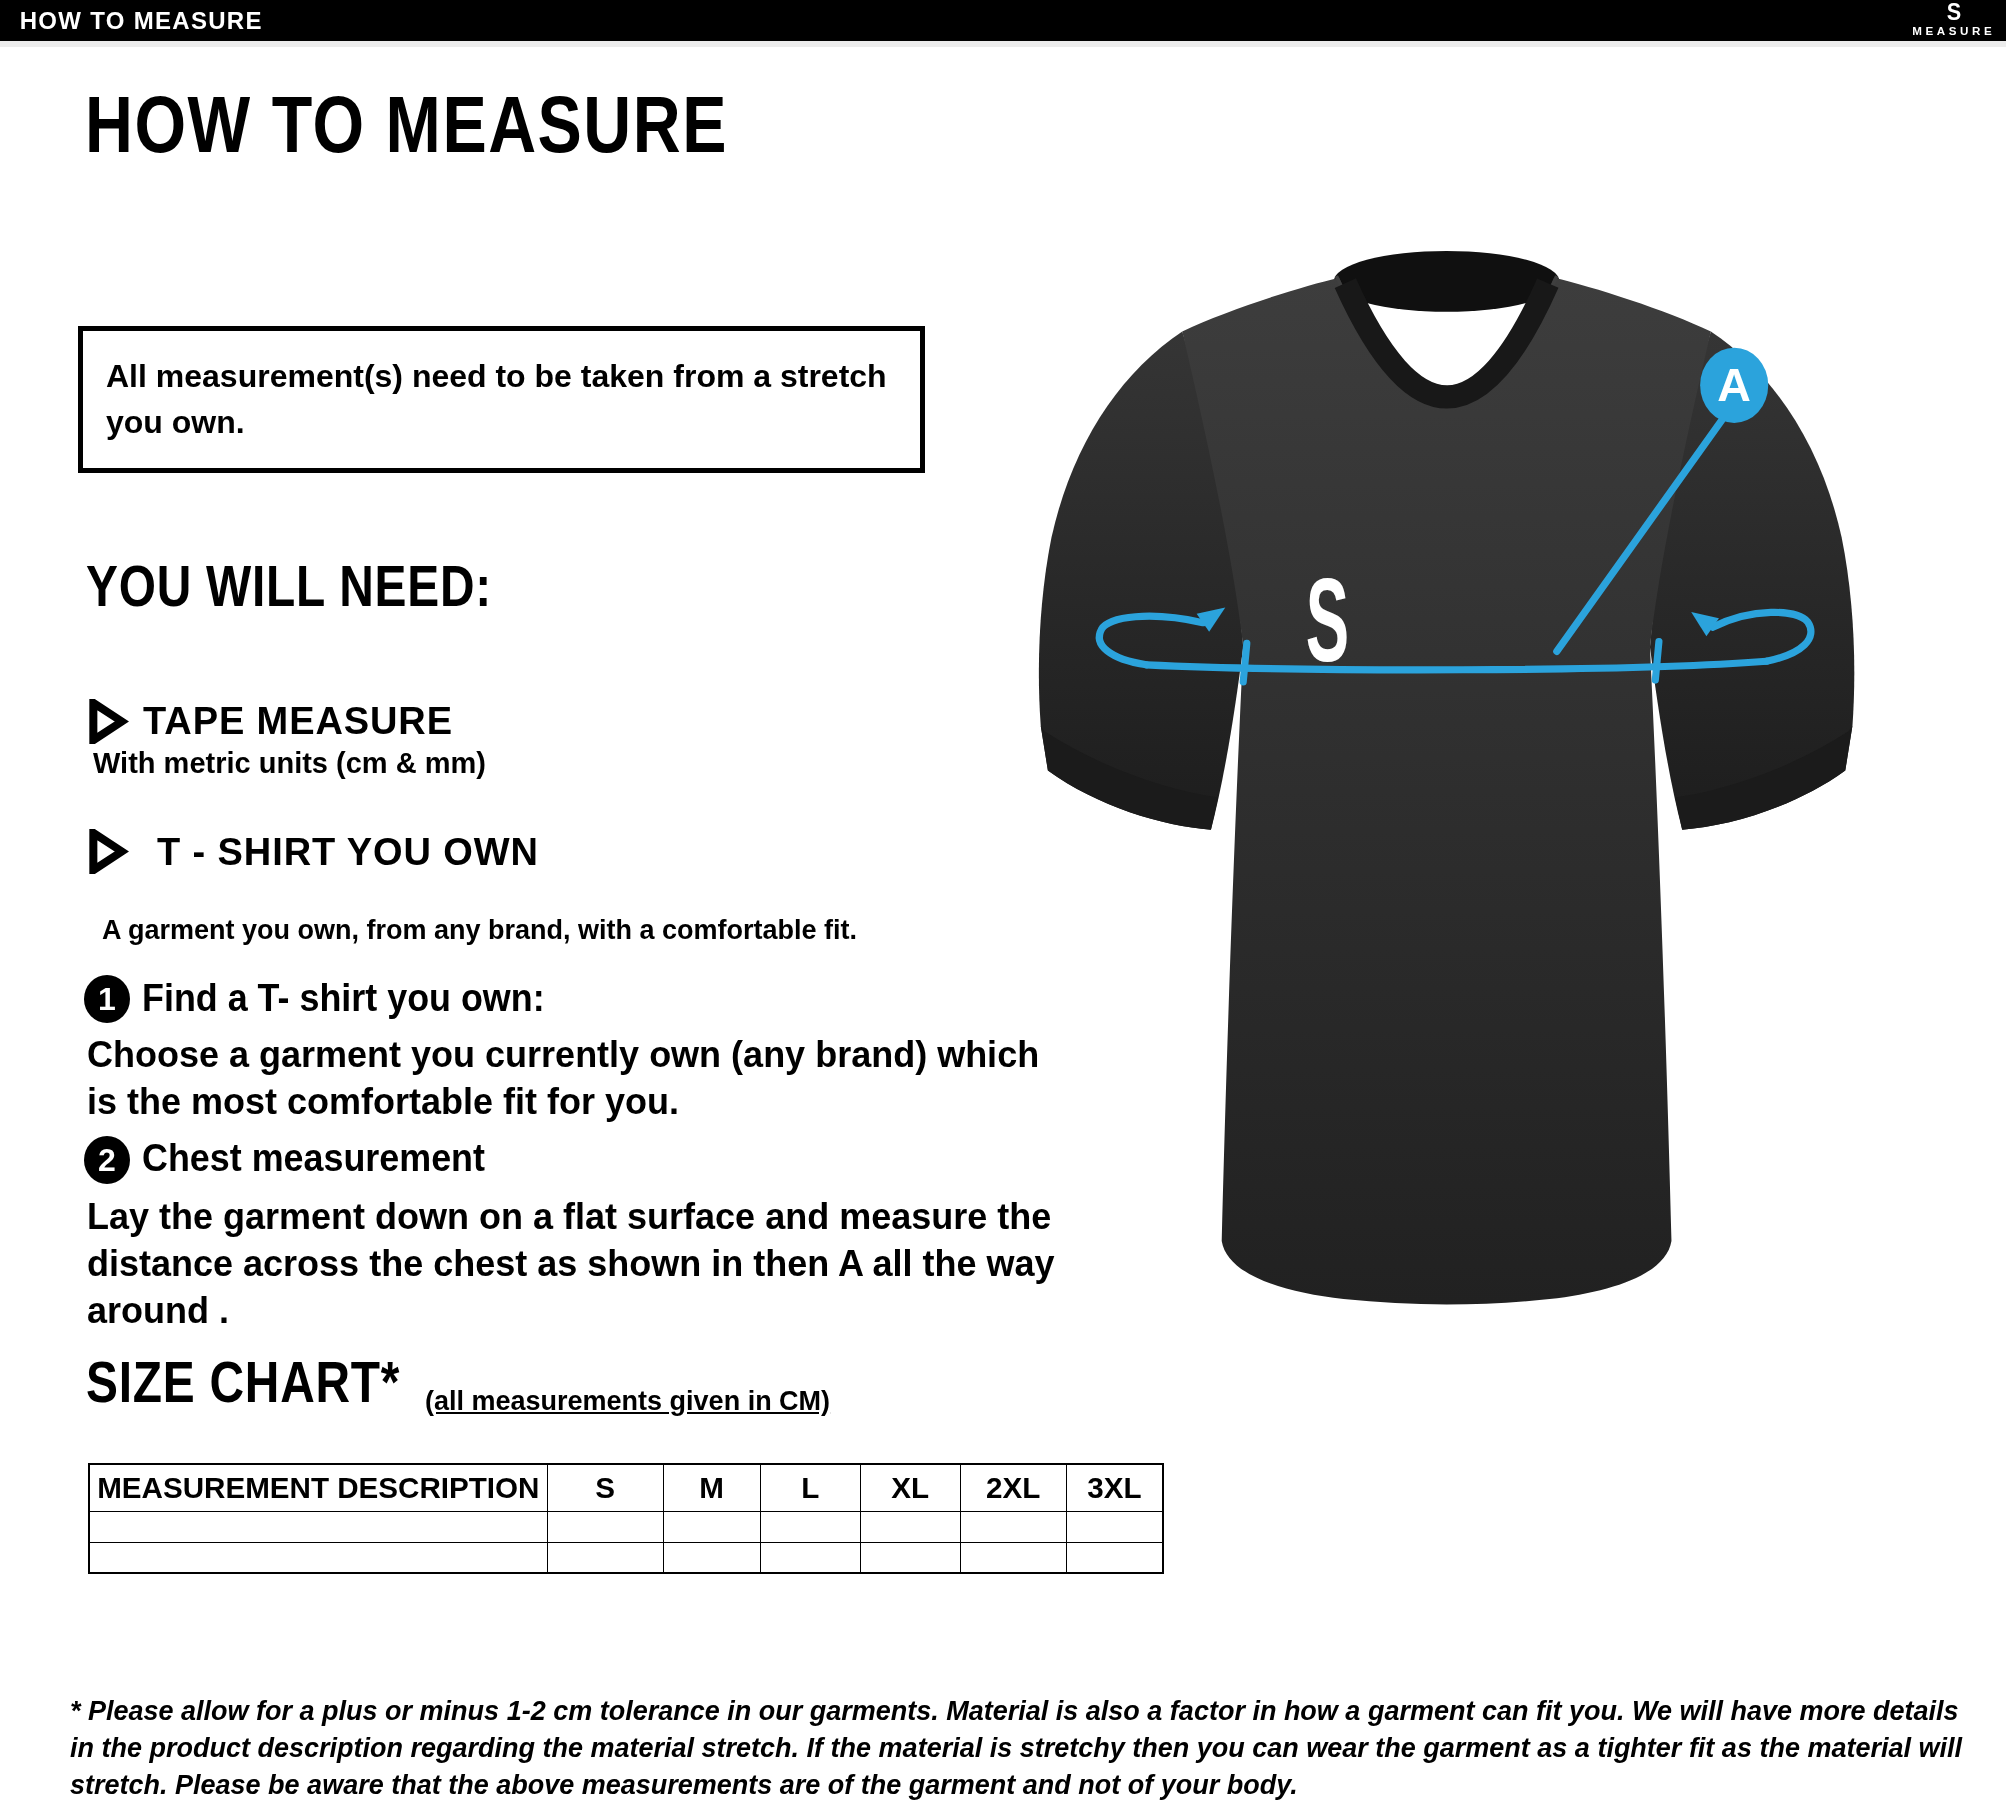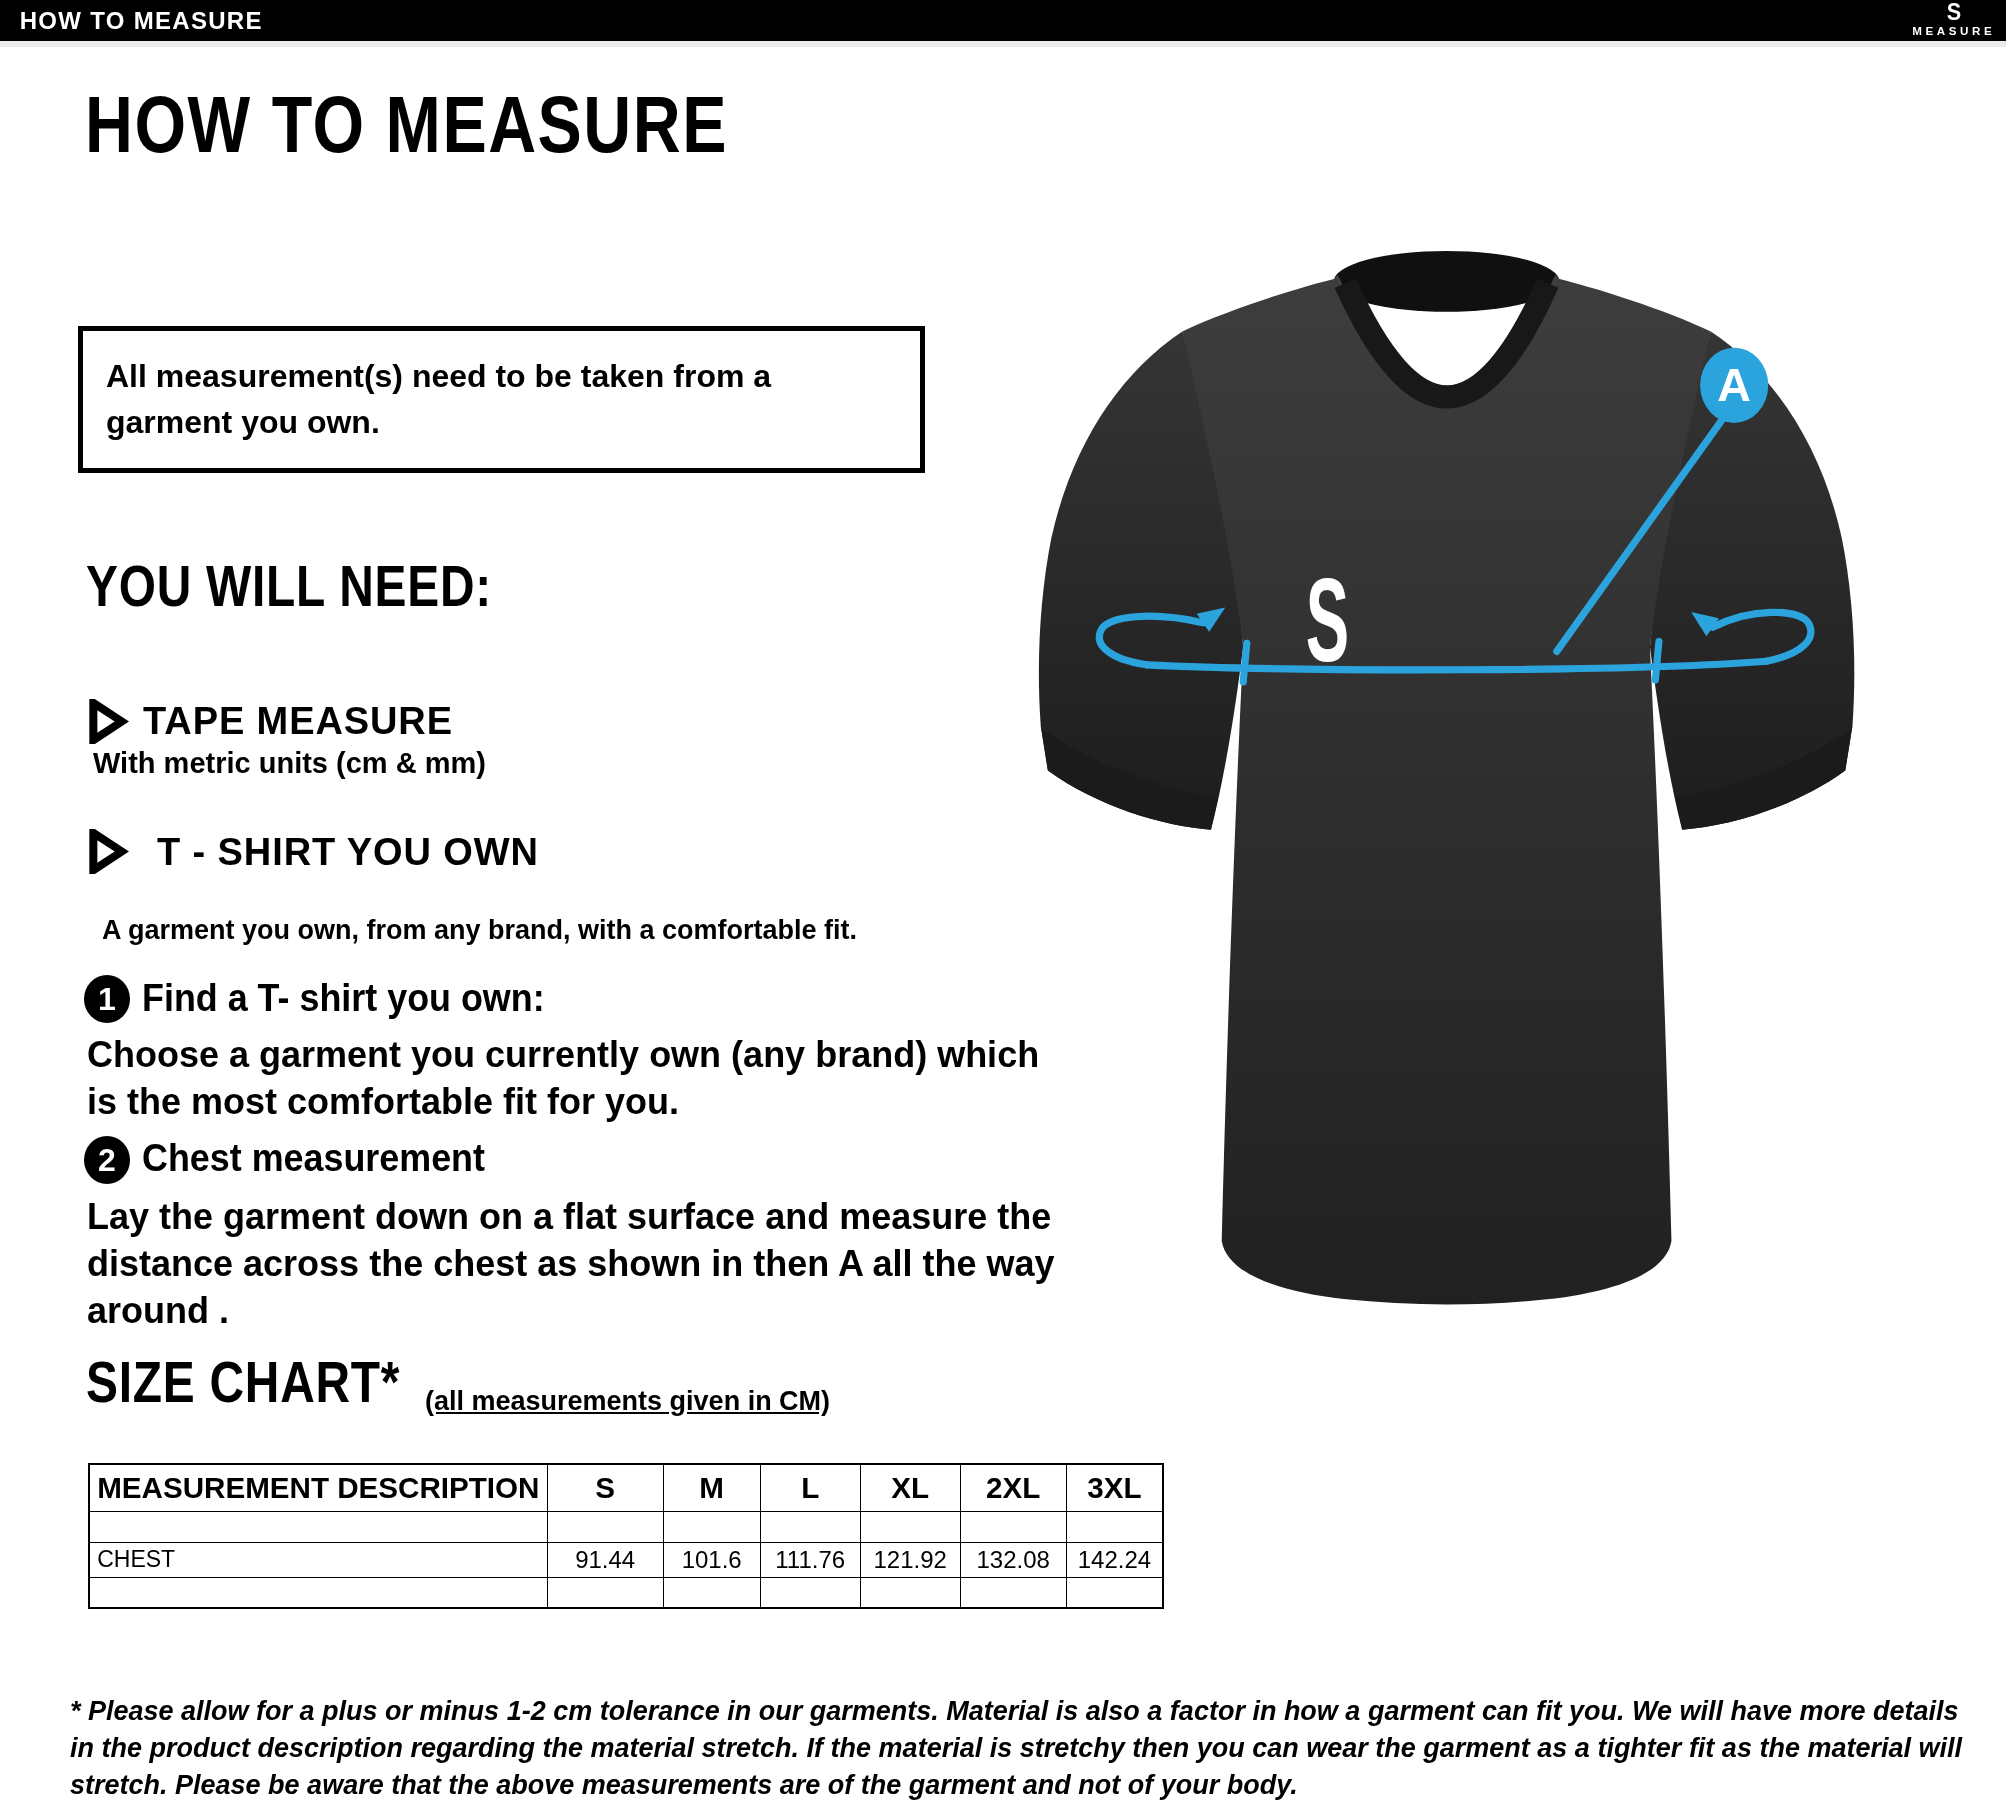--- a/index.html
+++ b/index.html
@@ -57,21 +57,21 @@
   <div class="brand">
     <div class="brand-s">S</div>
     <div class="brand-word">MEASURE</div>
   </div>
 </div>
 <div class="topbar-rule"></div>
 
 <div class="h1">HOW TO MEASURE</div>
 
 <div class="notice-box">
-  <div class="notice-text">All measurement(s) need to be taken from a garment you own.</div>
+  <div class="notice-text">All measurement(s) need to be taken from a stretch you own.</div>
 </div>
 
 <div class="h2 ywn">YOU WILL NEED:</div>
 
 <div class="need-item">
   <svg class="tri-icon" style="left:88px;top:699px;" width="41" height="45" viewBox="0 0 46 50">
     <path d="M6 4 L38 25 L6 46 Z" fill="none" stroke="#000" stroke-width="9"></path>
   </svg>
   <div class="need-title" style="left:143px;top:700px;">TAPE MEASURE</div>
   <div class="need-desc" style="left:93px;top:747px;">With metric units (cm &amp; mm)</div>
@@ -124,29 +124,20 @@
   <tbody>
     <tr class="r-gap">
       <td></td>
       <td></td>
       <td></td>
       <td></td>
       <td></td>
       <td></td>
       <td></td>
     </tr>
-    <tr class="r-chest">
-      <td class="lbl">CHEST</td>
-      <td class="val">91.44</td>
-      <td class="val">101.6</td>
-      <td class="val">111.76</td>
-      <td class="val">121.92</td>
-      <td class="val">132.08</td>
-      <td class="val">142.24</td>
-    </tr>
     <tr class="r-gap">
       <td></td>
       <td></td>
       <td></td>
       <td></td>
       <td></td>
       <td></td>
       <td></td>
     </tr>
   </tbody>

